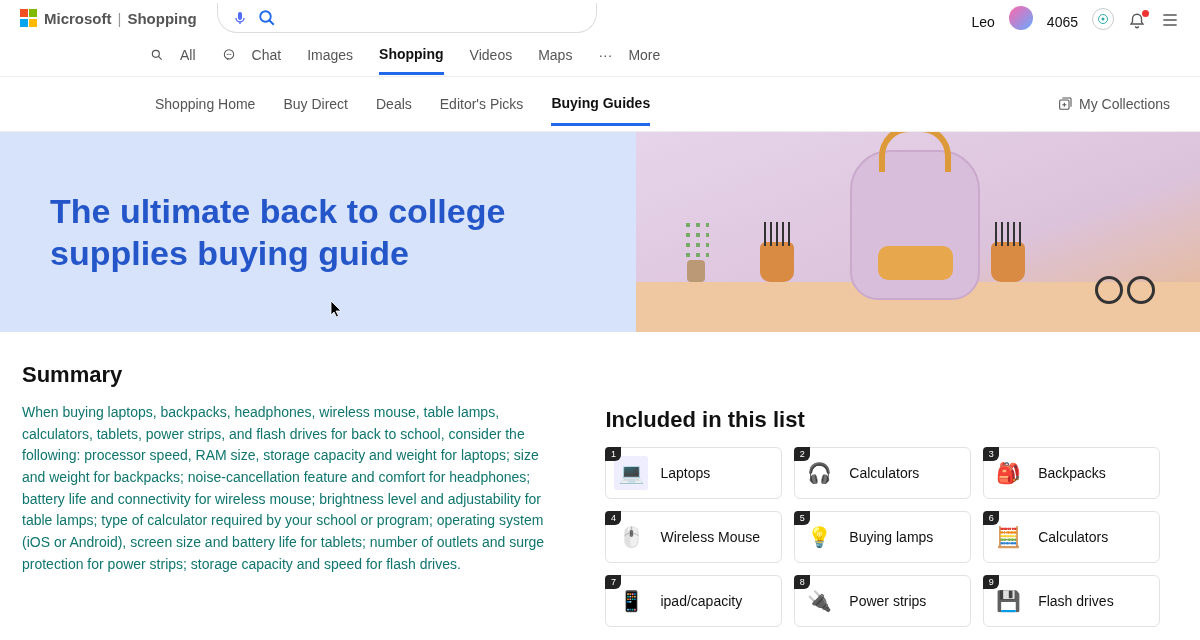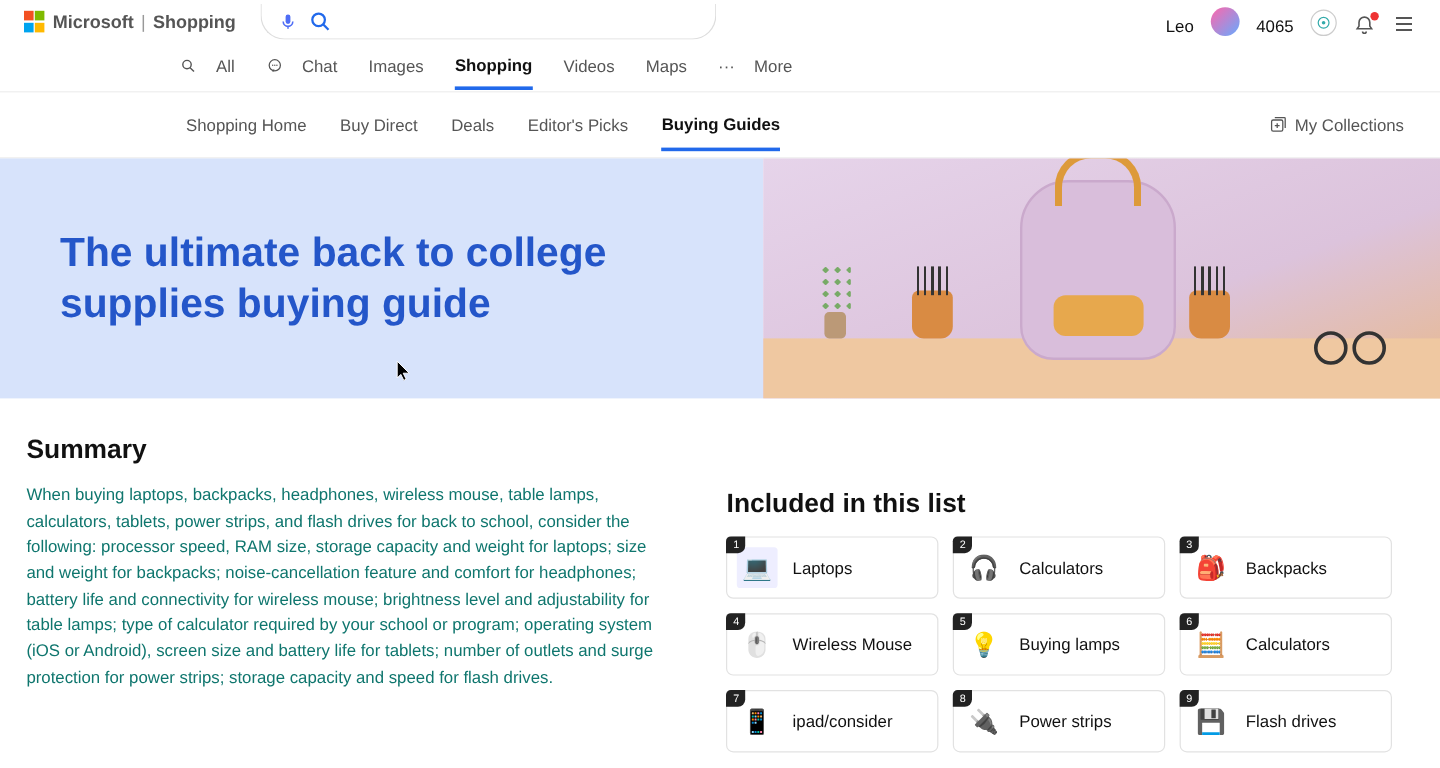--- a/index.html
+++ b/index.html
@@ -213,21 +213,21 @@
           <span>Buying lamps</span>
         </div>
         <div class="card">
           <div class="num">6</div>
           <div class="thumb" style="background:#fff">🧮</div>
           <span>Calculators</span>
         </div>
         <div class="card">
           <div class="num">7</div>
           <div class="thumb" style="background:#fff">📱</div>
-          <span>ipad/consider</span>
+          <span>ipad/capacity</span>
         </div>
         <div class="card">
           <div class="num">8</div>
           <div class="thumb" style="background:#fff">🔌</div>
           <span>Power strips</span>
         </div>
         <div class="card">
           <div class="num">9</div>
           <div class="thumb" style="background:#fff">💾</div>
           <span>Flash drives</span>

